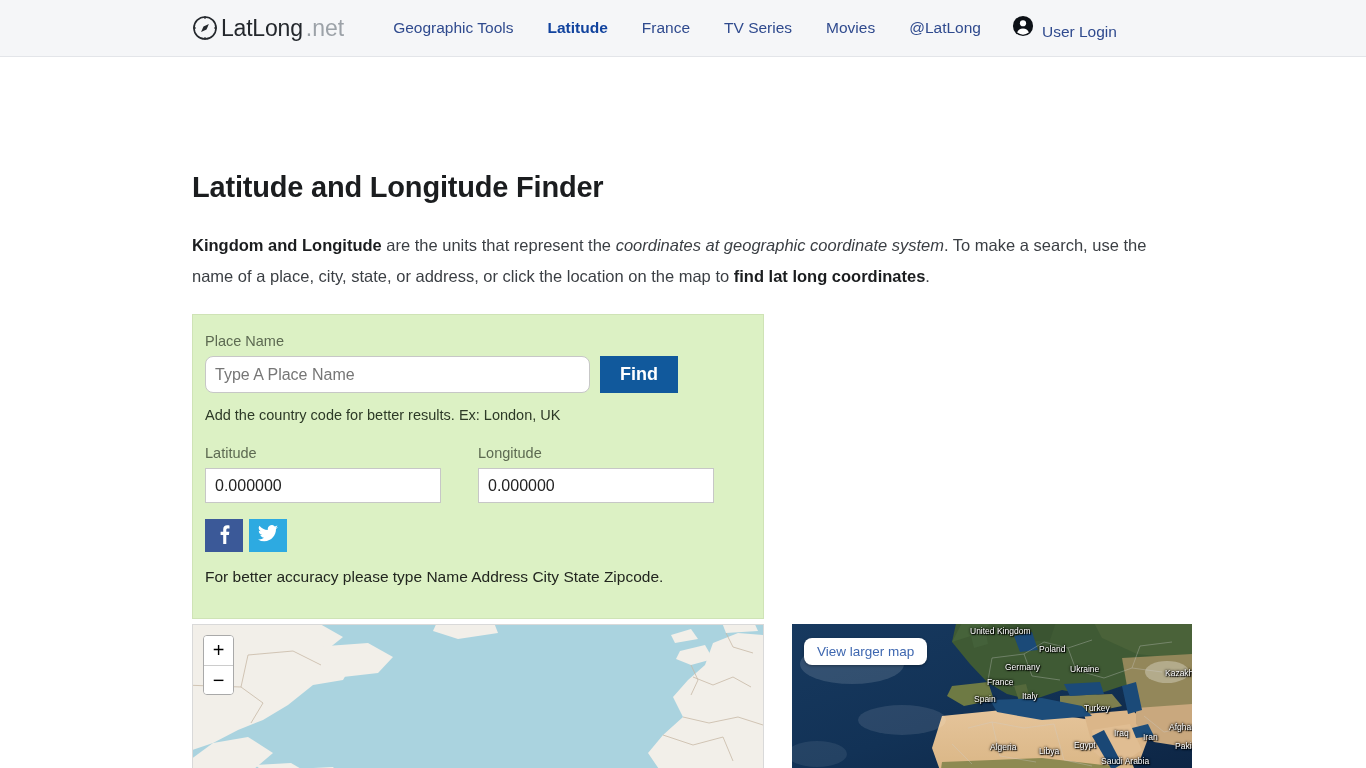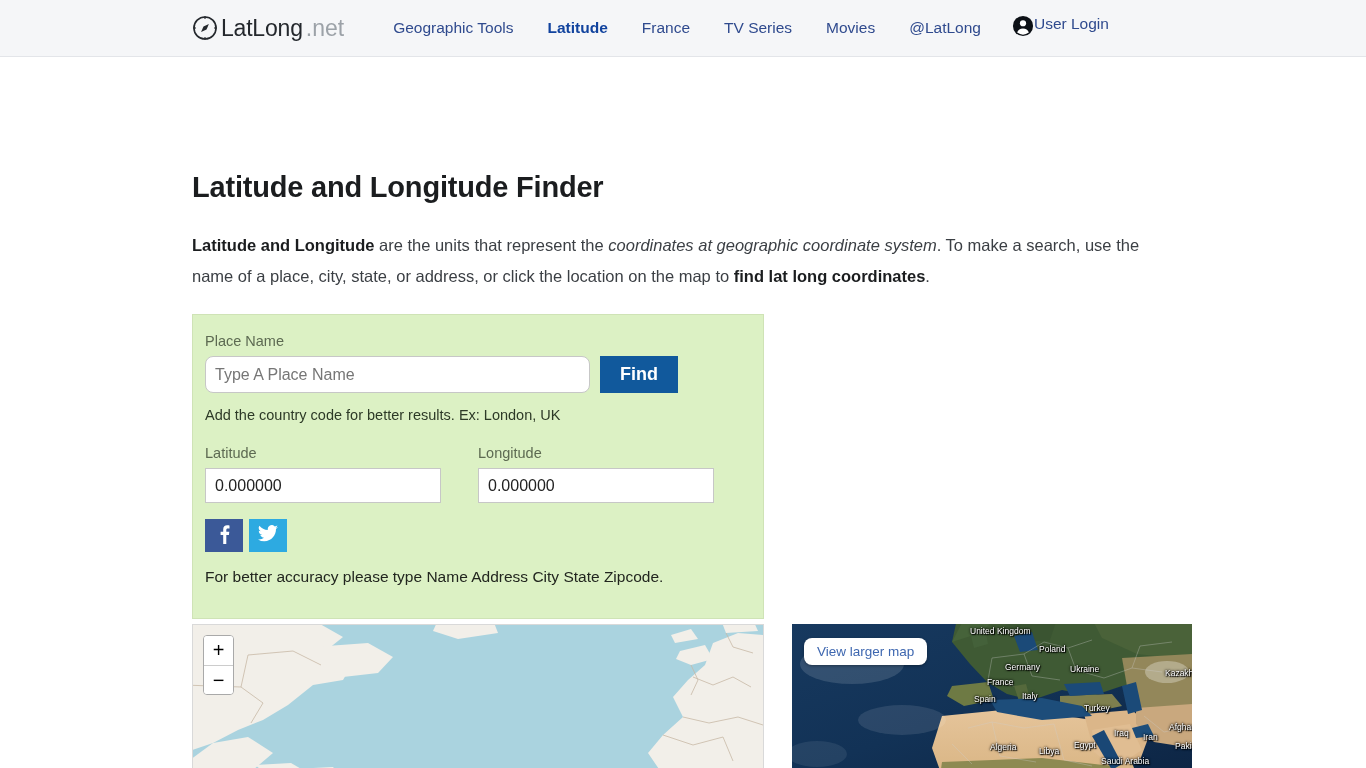--- a/index.html
+++ b/index.html
@@ -50,22 +50,22 @@
     text-decoration: none;
     padding: 6px 17px;
     white-space: nowrap;
   }
   .nav-link.active {
     font-weight: bold;
     color: #11439e;
   }
   .user-login {
     display: flex;
-    align-items: flex-start;
-    gap: 0;
+    align-items: flex-end;
+    gap: 8px;
     padding: 6px 14px;
     text-decoration: none;
   }
   .user-login .label {
     font-size: 15.5px;
     color: #2f4a8e;
   }
 
   
   .content {
@@ -277,21 +277,21 @@
       <span class="label">User Login</span>
     </a>
   </div>
 </div>
 
 <div class="content">
 
   <h1 class="page-title">Latitude and Longitude Finder</h1>
 
   <p class="intro">
-    <b>Latitude and Longitude</b><span> are the units that represent the </span><i>coordinates at geographic coordinate system</i><span>. To make a search, use the name of a place, city, state, or address, or click the location on the map to </span><b>find lat long coordinates</b><span>.</span>
+    <b>Kingdom and Longitude</b><span> are the units that represent the </span><i>coordinates at geographic coordinate system</i><span>. To make a search, use the name of a place, city, state, or address, or click the location on the map to </span><b>find lat long coordinates</b><span>.</span>
   </p>
 
   <div class="finder-panel">
     <label class="field-label">Place Name</label>
 
     <div class="search-row">
       <input class="place-input" type="text" placeholder="Type A Place Name" style="">
       <button class="find-btn">Find</button>
     </div>
 

